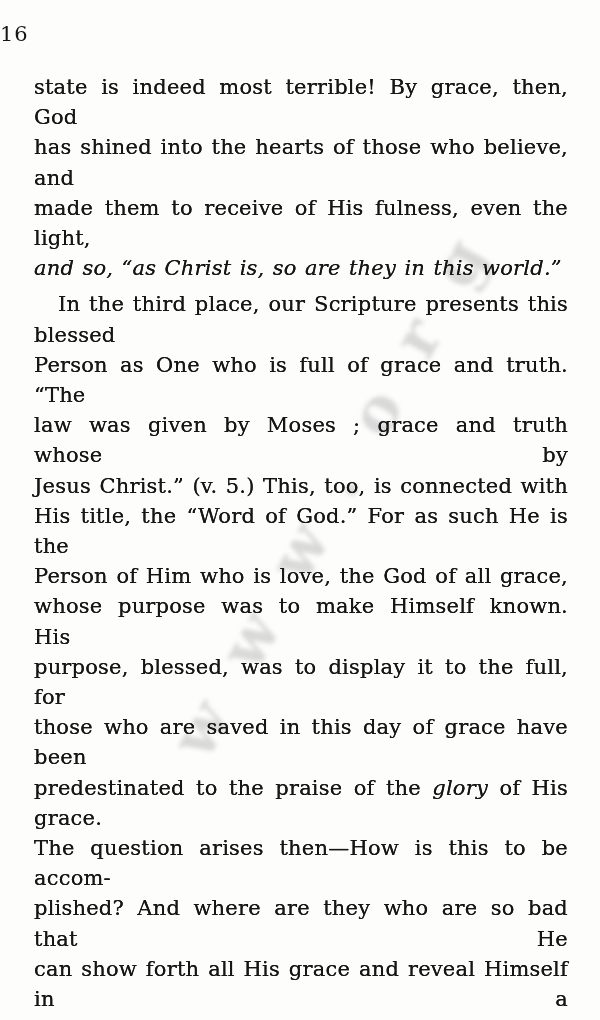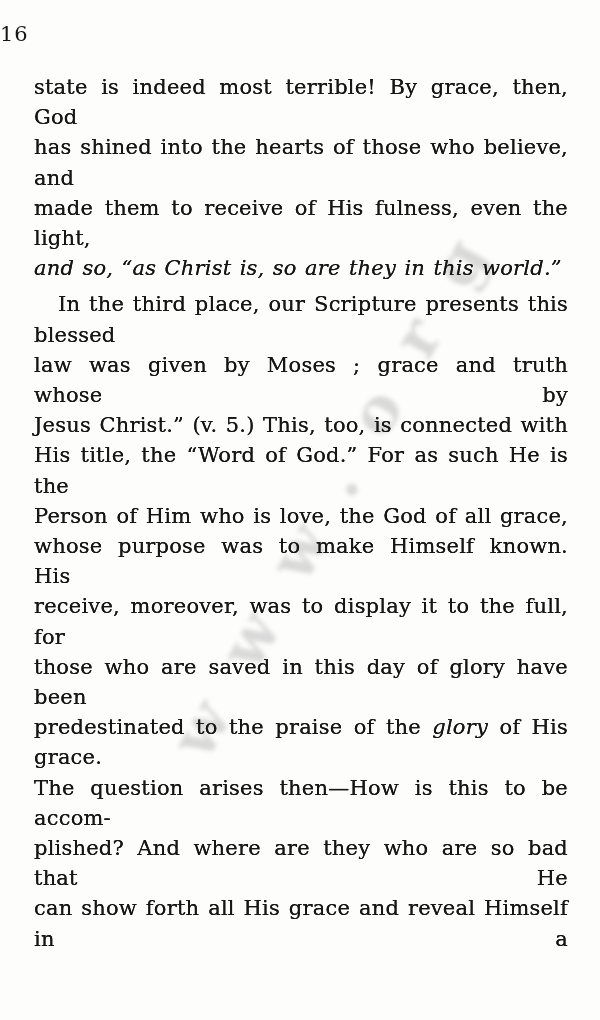--- a/index.html
+++ b/index.html
@@ -75,26 +75,27 @@
 
   <div class="text-block">
       <div class="paragraph">
         <div class="line">state is indeed most terrible!  By grace, then, God</div>
         <div class="line">has shined into the hearts of those who believe, and</div>
         <div class="line">made them to receive of His fulness, even the light,</div>
         <div class="line last-left">and so, “as Christ is, so are they in this world.”</div>
       </div>
       <div class="paragraph">
         <div class="line first-indent">In the third place, our Scripture presents this blessed</div>
+        <div class="line">Person as One who is full of grace and truth.  “The</div>
         <div class="line">law was given by Moses ; grace and truth whose by</div>
         <div class="line">Jesus Christ.” (v. 5.)  This, too, is connected with</div>
         <div class="line">His title, the “Word of God.”  For as such He is the</div>
         <div class="line">Person of Him who is love, the God of all grace,</div>
         <div class="line">whose purpose was to make Himself known.  His</div>
-        <div class="line">receive, moreover, was to display it to the full, for</div>
-        <div class="line">those who are saved in this day of glory have been</div>
+        <div class="line">purpose, blessed, was to display it to the full, for</div>
+        <div class="line">those who are saved in this day of grace have been</div>
         <div class="line">predestinated to the praise of the <i>glory</i> of His grace.</div>
         <div class="line">The question arises then—How is this to be accom-</div>
         <div class="line">plished?  And where are they who are so bad that He</div>
         <div class="line">can show forth all His grace and reveal Himself in a</div>
       </div>
     </div>
 </div>
 
 </body></html>

